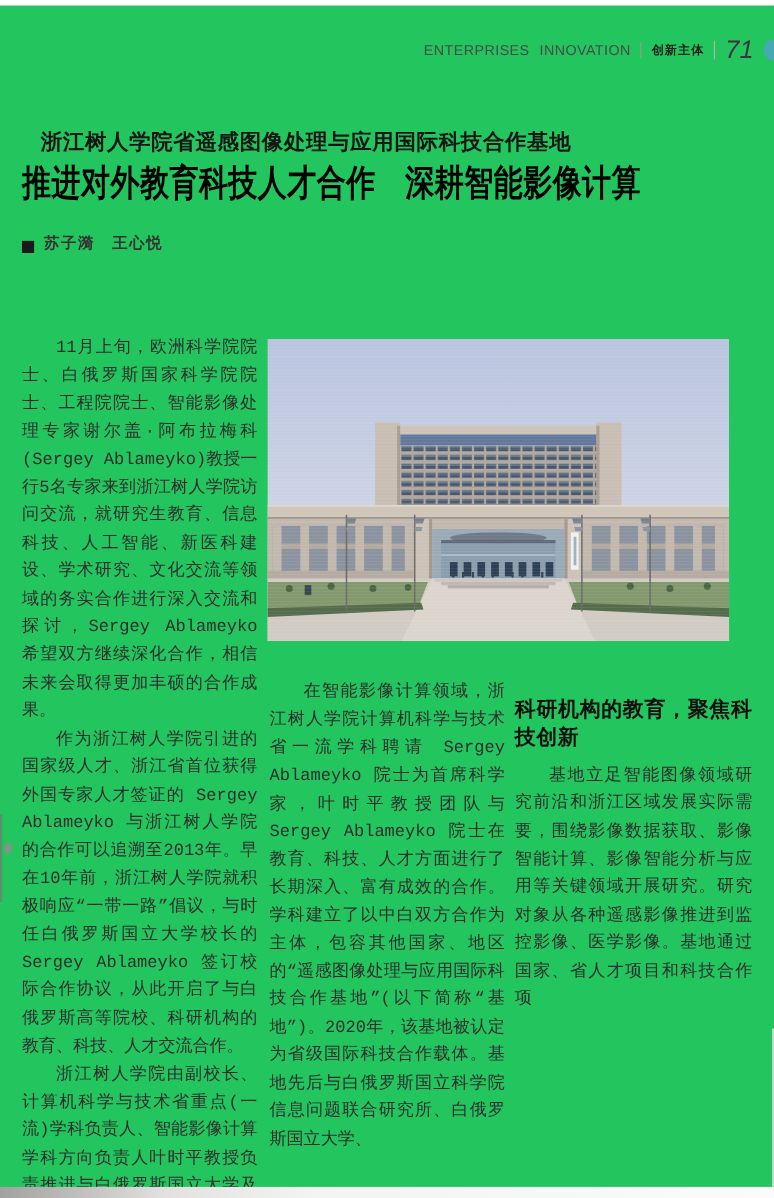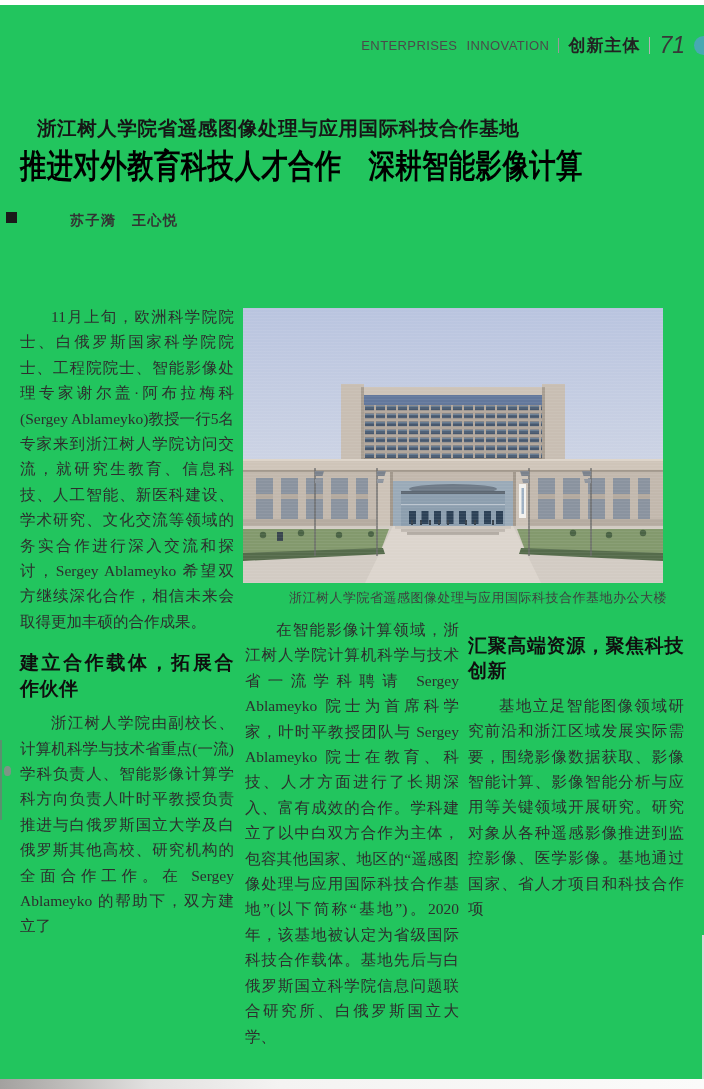--- a/index.html
+++ b/index.html
@@ -8,55 +8,55 @@
     background:#22c55e;overflow:hidden;
     font-family:"Liberation Sans","DejaVu Sans",sans-serif;
   }
   
   .hdr{
     position:absolute;top:27px;right:0;height:26px;
     display:flex;align-items:center;gap:9px;
   }
   .hdr-en{font-size:13px;color:#4a4a4a;letter-spacing:.4px;word-spacing:5px;}
   .hdr-sep{width:1px;height:15px;background:#9a9a9a;}
-  .hdr-cn{font-size:17px;color:#222;font-weight:600;letter-spacing:1px;}
+  .hdr-cn{font-size:11px;color:#222;font-weight:600;letter-spacing:1px;}
   .hdr-sep2{height:17px;background:#b3b3b3;}
   .hdr-num{font-size:23px;color:#383838;font-weight:500;font-style:italic;}
   .hdr-dot{width:19px;height:19px;border-radius:50%;margin-right:-9px;flex:0 0 auto;}
   
   .kicker{
     position:absolute;left:37px;top:110px;
     font-size:19.5px;font-weight:600;color:#161616;letter-spacing:.6px;
   }
   .title{
     position:absolute;left:20px;top:139px;margin:0;white-space:nowrap;
     font-family:"Liberation Serif","DejaVu Serif",serif;
   }
   .title-inner{
     display:inline-block;transform:scaleX(.8);transform-origin:0 50%;
     font-size:33px;font-weight:700;color:#000;letter-spacing:.5px;
   }
   .authors{
-    position:absolute;left:6px;top:207px;display:flex;align-items:flex-start;gap:44px;
+    position:absolute;left:20px;top:207px;display:flex;align-items:flex-end;
   }
   .sq{width:11px;height:11px;background:#1a1a1a;margin-right:9px;flex:0 0 auto;}
   .authors span[data-name="author-names"]{
     font-size:14px;font-weight:700;color:#333;letter-spacing:1.5px;
   }
   
   .col{
     position:absolute;
     font-family:"Liberation Serif","DejaVu Serif",serif;
     font-size:15.5px;line-height:25.4px;color:#2e2e2e;
     text-align:justify;text-justify:inter-ideograph;
   }
   .col-left{left:20px;top:299px;width:214px;}
   .col-mid{left:245px;top:612px;width:214px;}
   .col-right{left:468px;top:612px;width:216px;}
-  .bp{margin:0;text-indent:2em;}
+  .bp{margin:0;text-indent:2em;font-family:Liberation Mono, monospace;}
   .bp.no-indent{text-indent:0;}
   .sh{
     margin:16px 0 9px 0;
     font-family:"Liberation Sans","DejaVu Sans",sans-serif;
     font-size:19px;font-weight:700;color:#0f0f0f;letter-spacing:.5px;
   }
   
   .photo{
     position:absolute;left:243px;top:303px;width:420px;height:275px;margin:0;
     overflow:hidden;
@@ -96,21 +96,21 @@
 
   <h1 class="title" data-name="article-title"><span class="title-inner" data-name="article-title-text">推进对外教育科技人才合作　深耕智能影像计算</span></h1>
 
   <div class="authors" data-name="article-byline">
     <span class="sq" data-name="author-bullet-square-icon"></span>
     <span data-name="author-names">苏子漪　王心悦</span>
   </div>
 
   <div class="col col-left" data-name="column-left">
     <p class="bp" data-name="paragraph">11月上旬，欧洲科学院院士、白俄罗斯国家科学院院士、工程院院士、智能影像处理专家谢尔盖·阿布拉梅科(Sergey Ablameyko)教授一行5名专家来到浙江树人学院访问交流，就研究生教育、信息科技、人工智能、新医科建设、学术研究、文化交流等领域的务实合作进行深入交流和探讨，Sergey Ablameyko 希望双方继续深化合作，相信未来会取得更加丰硕的合作成果。</p>
-    <h3 class="sh" data-name="section-heading">建立合作载体，拓展合作伙伴</h3>
+    <p class="bp" data-name="paragraph">作为浙江树人学院引进的国家级人才、浙江省首位获得外国专家人才签证的 Sergey Ablameyko 与浙江树人学院的合作可以追溯至2013年。早在10年前，浙江树人学院就积极响应“一带一路”倡议，与时任白俄罗斯国立大学校长的 Sergey Ablameyko 签订校际合作协议，从此开启了与白俄罗斯高等院校、科研机构的教育、科技、人才交流合作。</p>
     <p class="bp" data-name="paragraph">浙江树人学院由副校长、计算机科学与技术省重点(一流)学科负责人、智能影像计算学科方向负责人叶时平教授负责推进与白俄罗斯国立大学及白俄罗斯其他高校、研究机构的全面合作工作。在 Sergey Ablameyko 的帮助下，双方建立了</p>
   </div>
 
   <figure class="photo" data-name="building-photo">
     <svg data-name="building-photo-illustration" width="420" height="275" viewBox="0 0 420 275" xmlns="http://www.w3.org/2000/svg">
       <defs>
         <linearGradient id="sg" x1="0" y1="0" x2="0" y2="1">
           <stop offset="0" stop-color="#b9c4df"></stop>
           <stop offset=".55" stop-color="#ccd3e4"></stop>
           <stop offset="1" stop-color="#dcdce2"></stop>
@@ -213,28 +213,27 @@
       <path d="M72,171 h7 l-1,4 h-6 z" fill="#8f959e"></path>
       <path d="M134,163 h9 l-1.5,5 h-7.5 z" fill="#7b828c"></path>
       <path d="M134,171 h7 l-1,4 h-6 z" fill="#8f959e"></path>
       <path d="M286,163 h-9 l1.5,5 h7.5 z" fill="#7b828c"></path>
       <path d="M286,171 h-7 l1,4 h6 z" fill="#8f959e"></path>
       <path d="M348,163 h-9 l1.5,5 h7.5 z" fill="#7b828c"></path>
       <path d="M348,171 h-7 l1,4 h6 z" fill="#8f959e"></path>
     </svg>
   </figure>
 
-  <figcaption class="caption" data-name="photo-caption">浙江树人学院省遥感图像处理与应用国际科技合作基地办公大楼</figcaption>
 
   <div class="col col-mid" data-name="column-middle">
     <p class="bp" data-name="paragraph">在智能影像计算领域，浙江树人学院计算机科学与技术省一流学科聘请 Sergey Ablameyko 院士为首席科学家，叶时平教授团队与 Sergey Ablameyko 院士在教育、科技、人才方面进行了长期深入、富有成效的合作。学科建立了以中白双方合作为主体，包容其他国家、地区的“遥感图像处理与应用国际科技合作基地”(以下简称“基地”)。2020年，该基地被认定为省级国际科技合作载体。基地先后与白俄罗斯国立科学院信息问题联合研究所、白俄罗斯国立大学、</p>
   </div>
 
   <div class="col col-right" data-name="column-right">
-    <h3 class="sh" data-name="section-heading">汇聚高端资源，聚焦科技创新</h3>
+    <h3 class="sh" data-name="section-heading">科研机构的教育，聚焦科技创新</h3>
     <p class="bp" data-name="paragraph">基地立足智能图像领域研究前沿和浙江区域发展实际需要，围绕影像数据获取、影像智能计算、影像智能分析与应用等关键领域开展研究。研究对象从各种遥感影像推进到监控影像、医学影像。基地通过国家、省人才项目和科技合作项</p>
   </div>
 
   <div class="scan-bottom" data-name="scan-edge-shadow"></div>
   <div class="scan-right" data-name="scan-edge-line"></div>
   <div class="scan-left" data-name="scan-edge-artifact"></div>
   <div class="scan-speck" data-name="scan-speck"></div>
 
 </div>
 

